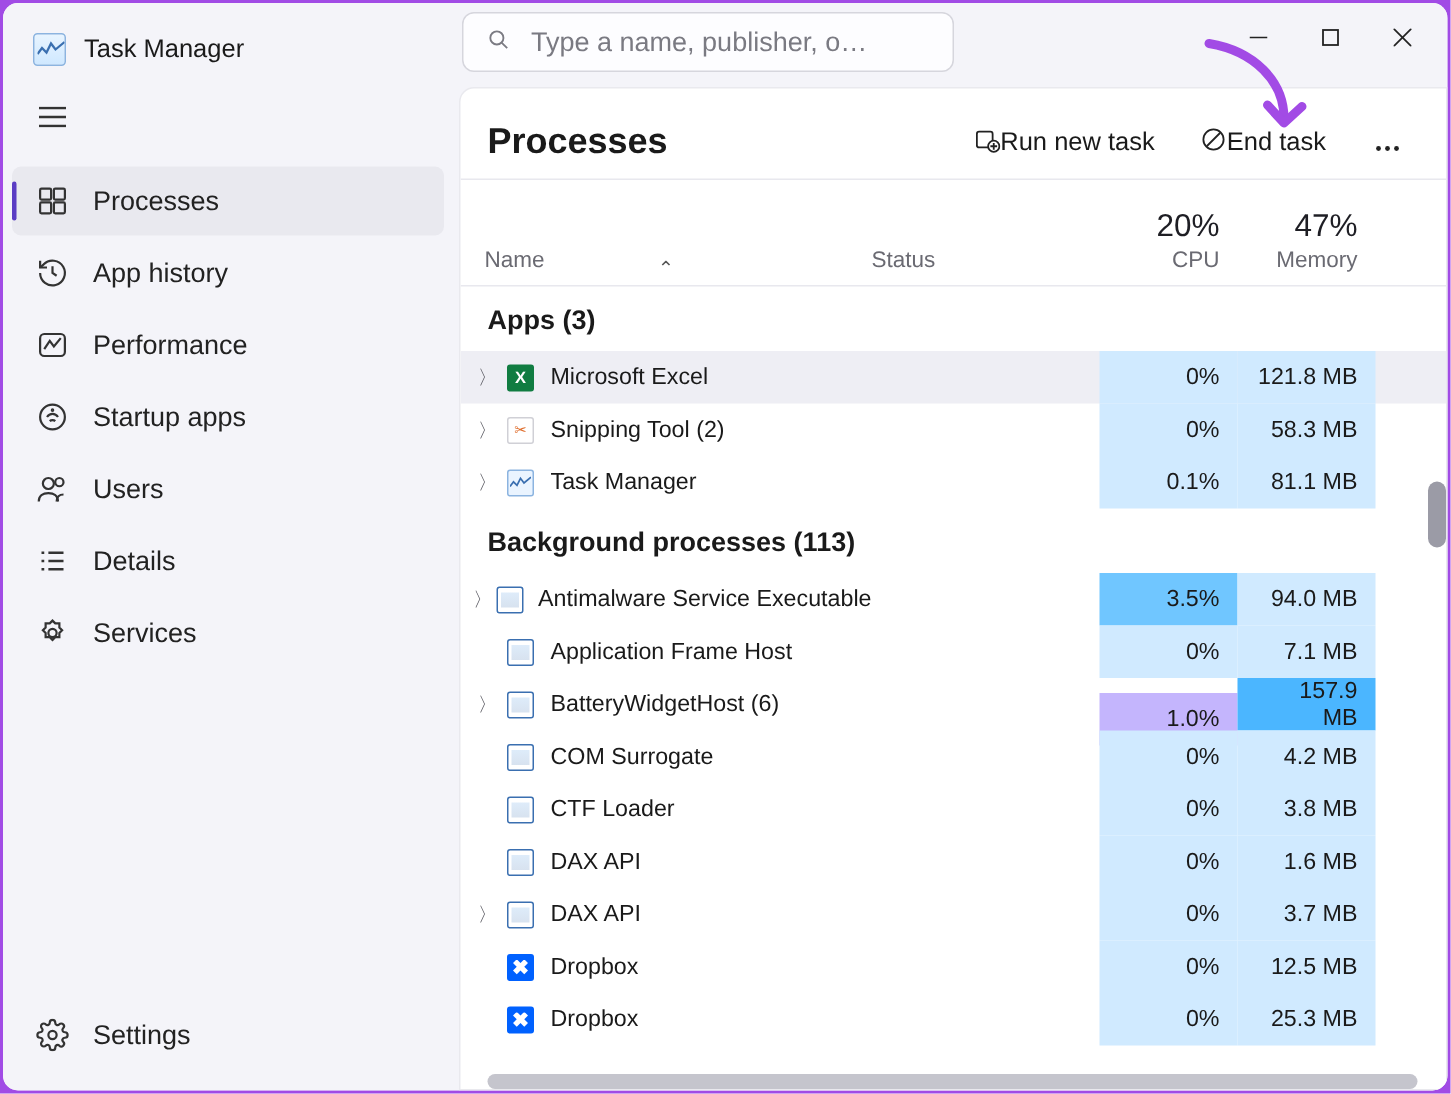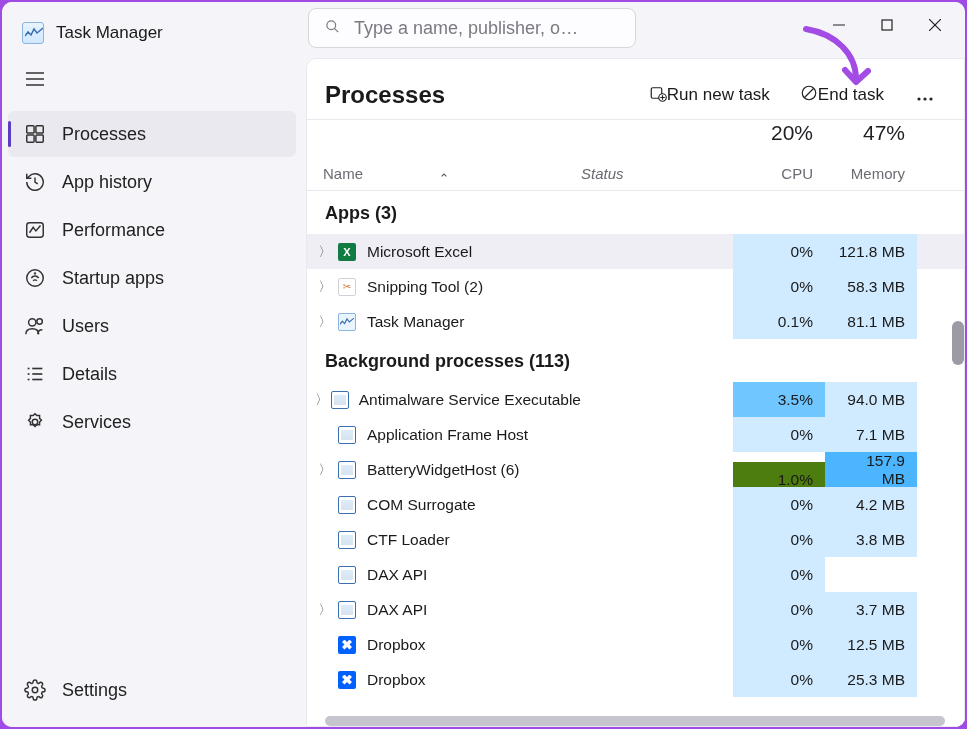--- a/index.html
+++ b/index.html
@@ -184,29 +184,29 @@
     padding:0 0 8px 16px;
     position:relative;
   }
   .sort-caret {
     position:absolute;
     top:6px; left:0; right:0;
     text-align:center;
     font-size:13px;
     color:#555;
   }
-  .colhead .h-status { width:152px; padding:0 0 8px 0;font-style:italic; }
+  .colhead .h-status { width:152px; padding:0 0 8px 0; }
   .colhead .h-metric {
     width:92px;
     text-align:right;
     padding:0 12px 8px 0;
     display:flex;
     flex-direction:column;
     justify-content:flex-end;
-    gap:20px;
+    gap:2px;
   }
   .h-metric .big {
     font-size:21px;
     color:#1e1e24;
   }
 
   .rows {
     flex:1;
     overflow:hidden;
     position:relative;
@@ -247,21 +247,21 @@
   .row .metric-cell {
     width:92px;
     text-align:right;
     padding-right:12px;
     height:100%;
     display:flex;
     align-items:center;
     justify-content:flex-end;
   }
   .heat0 { background:#d0eaff; }
-  .heat1 { background:#4d7c0f;margin-top:20px; }
+  .heat1 { background:#c4b5fd;margin-top:20px; }
   .heat2 { background:#70c6ff;padding-left:20px; }
   .heat3 { background:#4bb6ff;padding-left:44px; }
 
   
   .appbox { width:18px; height:18px; border:1px solid #3a6fb0; border-radius:2px; background:#fff; position:relative; }
   .appbox::after { content:""; position:absolute; left:2px; right:2px; top:3px; bottom:3px; background:linear-gradient(180deg,#5aa0e6 0%,#3a6fb0 100%); opacity:.2; }
   .excelbox { width:18px; height:18px; background:#107c41; border-radius:2px; position:relative; }
   .excelbox::after { content:"X"; position:absolute; inset:0; color:#fff; font-size:11px; font-weight:700; display:flex; align-items:center; justify-content:center; }
   .dropboxbx { width:18px; height:18px; background:#0061ff; border-radius:2px; position:relative; }
   .dropboxbx::after { content:""; position:absolute; left:4px; top:4px; width:10px; height:10px; background:#fff; clip-path:polygon(25% 0,50% 25%,75% 0,100% 25%,75% 50%,100% 75%,75% 100%,50% 75%,25% 100%,0 75%,25% 50%,0 25%); }
@@ -597,20 +597,21 @@
           <div class="row">
             <div class="name-cell">
               <span class="expander"></span>
               <span class="picon">
                 <span class="appbox"></span>
               </span>
               <span>DAX API</span>
             </div>
             <div class="status-cell"></div>
             <div class="metric-cell heat0">0%</div>
+            <div class="metric-cell heat0">1.6 MB</div>
           </div>
           <div class="row">
             <div class="name-cell">
               <span class="expander">〉</span>
               <span class="picon">
                 <span class="appbox"></span>
               </span>
               <span>DAX API</span>
             </div>
             <div class="status-cell"></div>

